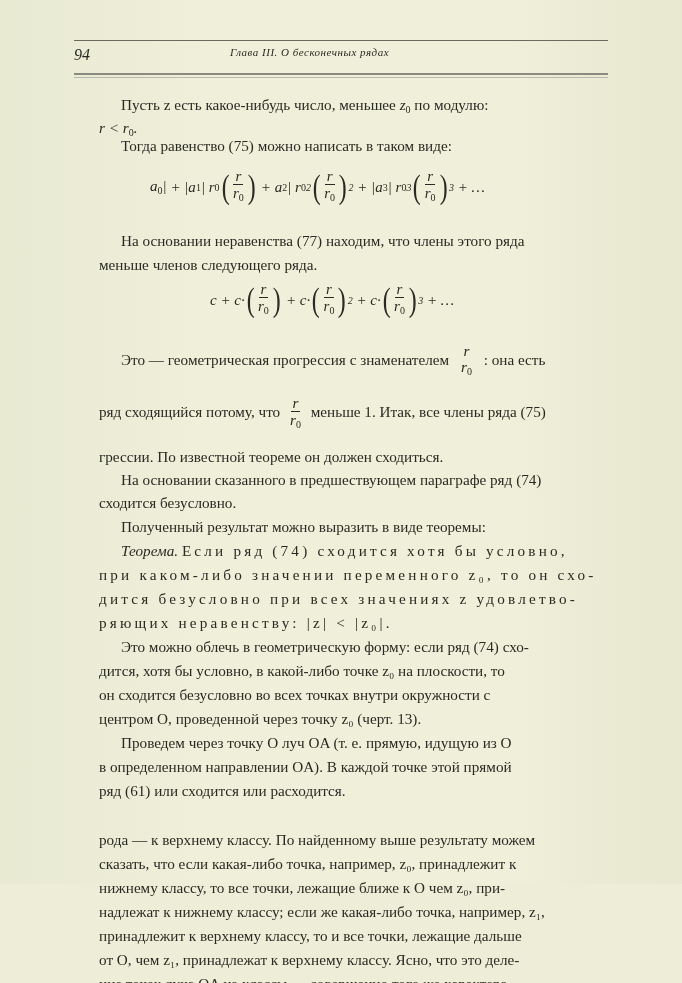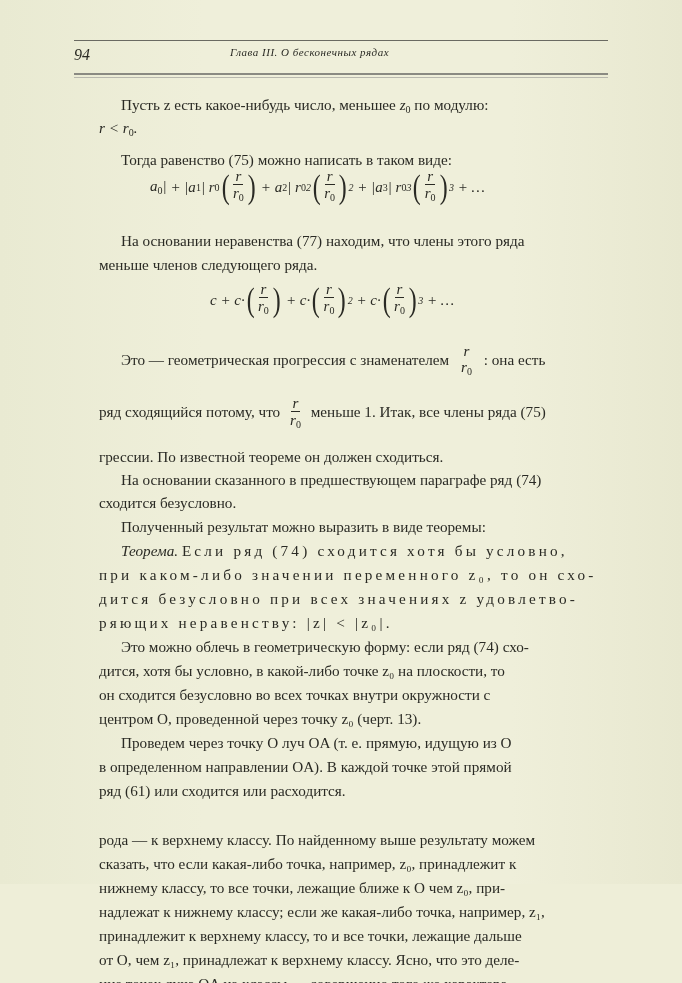--- a/index.html
+++ b/index.html
@@ -43,21 +43,21 @@
 
   <div class="p ind" style="top:92px; width:490px;">
     <span>Пусть  z  есть  какое-нибудь  число,  меньшее</span>
     <span class="i"><span>z</span><span class="sub">0</span></span>
     <span>по  модулю:</span>
   </div>
   <div class="p flush i" style="top:115px;">
     <span>r &lt; r</span><span class="sub">0</span><span>.</span>
   </div>
 
-  <div class="p ind" style="top:147px;">Тогда равенство (75) можно написать в таком виде:</div>
+  <div class="p ind" style="top:133px;">Тогда равенство (75) можно написать в таком виде:</div>
 
   <div class="formula" style="left:150px; top:162px; height:50px;">
     <span>a<span class="sub">0</span>|</span>&nbsp;+&nbsp;|a<span class="sub">1</span>|&nbsp;r<span class="sub">0</span>
     <span class="paren">(</span><span class="frac">
         <span class="num">r</span>
         <span>r<span class="sub">0</span></span>
       </span><span class="paren">)</span>
     &nbsp;+&nbsp;a<span class="sub">2</span>|&nbsp;r<span class="sub">0</span><span class="sup">2</span>
     <span class="paren">(</span><span class="frac">
         <span class="num">r</span>

